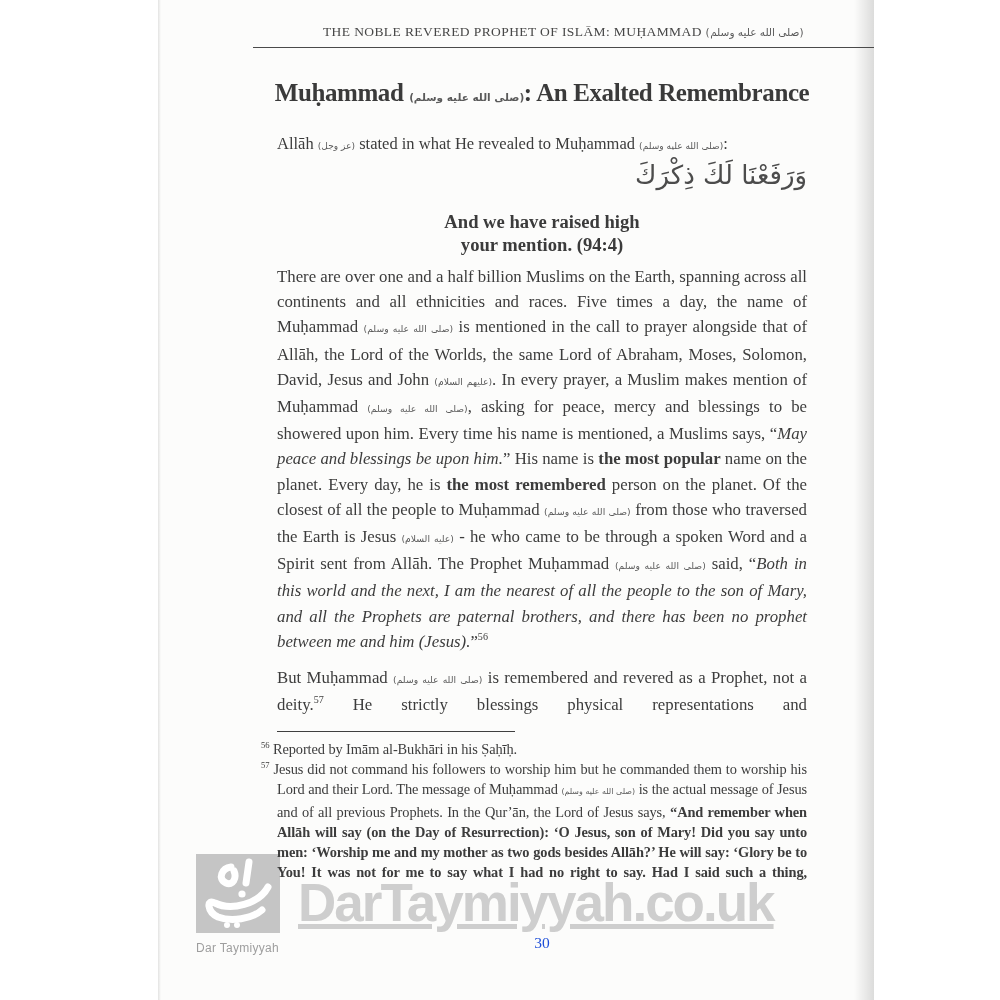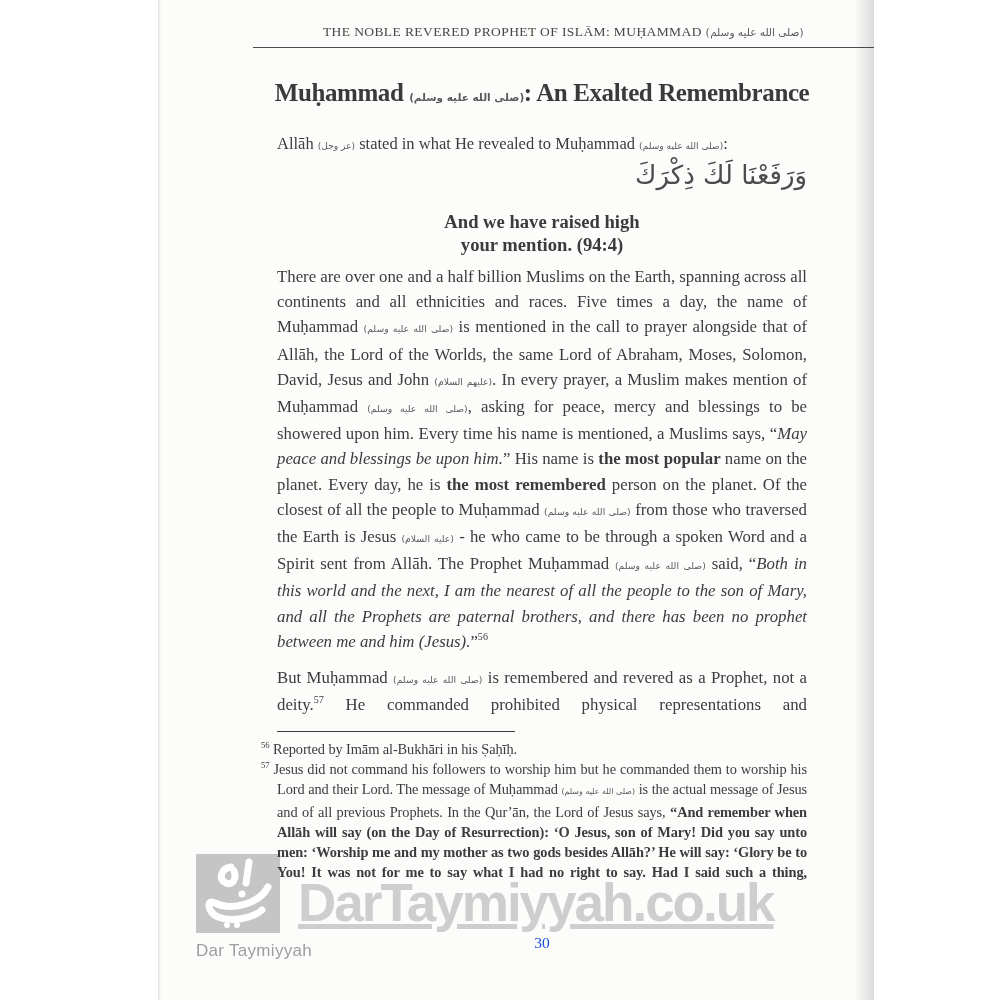--- a/index.html
+++ b/index.html
@@ -48,21 +48,21 @@
   .page-number{position:absolute;left:119px;width:530px;top:934px;z-index:2;
          text-align:center;font-size:15.5px;color:#1d4ed8;}
 
   
   .watermark{position:absolute;left:298px;top:872px;z-index:1;
          font-family:"Liberation Sans","DejaVu Sans",sans-serif;font-weight:bold;
          font-size:53px;letter-spacing:-2px;color:#c3c3c3;opacity:0.8;white-space:nowrap;text-decoration:underline;}
   .logo-box{position:absolute;left:196px;top:854px;width:84px;height:79px;
          background:#c5c5c5;z-index:1;}
   .logo-caption{position:absolute;left:196px;top:941px;z-index:1;
-         font-family:"Liberation Sans","DejaVu Sans",sans-serif;font-size:17px;
+         font-family:"Liberation Sans","DejaVu Sans",sans-serif;font-size:12px;
          letter-spacing:0.3px;color:#9e9e9e;white-space:nowrap;}
 </style>
 </head>
 <body>
 
 <div class="stage">
 
   <div class="page">
 
     <div class="running-header"><span class="seg-n">THE NOBLE REVERED PROPHET OF ISLĀM: MUḤAMMAD </span><span class="seg-ar">(صلى الله عليه وسلم)</span></div>
@@ -73,21 +73,21 @@
 
     <div class="verse-ar">وَرَفَعْنَا لَكَ ذِكْرَكَ</div>
 
     <div class="verse-tr">
       <div>And we have raised high</div>
       <div>your mention. (94:4)</div>
     </div>
 
     <div class="flow">
       <p class="body"><span class="seg-n">There are over one and a half billion Muslims on the Earth, spanning across all continents and all ethnicities and races. Five times a day, the name of Muḥammad </span><span class="seg-ar">(صلى الله عليه وسلم)</span><span class="seg-n"> is mentioned in the call to prayer alongside that of Allāh, the Lord of the Worlds, the same Lord of Abraham, Moses, Solomon, David, Jesus and John </span><span class="seg-ar">(عليهم السلام)</span><span class="seg-n">. In every prayer, a Muslim makes mention of Muḥammad </span><span class="seg-ar">(صلى الله عليه وسلم)</span><span class="seg-n">, asking for peace, mercy and blessings to be showered upon him. Every time his name is mentioned, a Muslims says, “</span><span class="seg-i">May peace and blessings be upon him.</span><span class="seg-n">” His name is </span><span class="seg-b">the most popular</span><span class="seg-n"> name on the planet. Every day, he is </span><span class="seg-b">the most remembered</span><span class="seg-n"> person on the planet. Of the closest of all the people to Muḥammad </span><span class="seg-ar">(صلى الله عليه وسلم)</span><span class="seg-n"> from those who traversed the Earth is Jesus </span><span class="seg-ar">(عليه السلام)</span><span class="seg-n"> - he who came to be through a spoken Word and a Spirit sent from Allāh. The Prophet Muḥammad </span><span class="seg-ar">(صلى الله عليه وسلم)</span><span class="seg-n"> said, “</span><span class="seg-i">Both in this world and the next, I am the nearest of all the people to the son of Mary, and all the Prophets are paternal brothers, and there has been no prophet between me and him (Jesus).</span><span class="seg-n">”</span><sup class="seg-sup">56</sup></p>
-      <p class="body cont"><span class="seg-n">But Muḥammad </span><span class="seg-ar">(صلى الله عليه وسلم)</span><span class="seg-n"> is remembered and revered as a Prophet, not a deity.</span><sup class="seg-sup">57</sup><span class="seg-n"> He commanded prohibited physical representations and</span></p>
+      <p class="body cont"><span class="seg-n">But Muḥammad </span><span class="seg-ar">(صلى الله عليه وسلم)</span><span class="seg-n"> is remembered and revered as a Prophet, not a deity.</span><sup class="seg-sup">57</sup><span class="seg-n"> He strictly blessings physical representations and</span></p>
 
       <hr class="fn-sep">
 
       <p class="footnote"><sup class="seg-sup">56</sup><span class="seg-n"> Reported by Imām al-Bukhāri in his Ṣaḥīḥ.</span></p>
       <p class="footnote cont"><sup class="seg-sup">57</sup><span class="seg-n"> Jesus did not command his followers to worship him but he commanded them to worship his Lord and their Lord. The message of Muḥammad </span><span class="seg-ar">(صلى الله عليه وسلم)</span><span class="seg-n"> is the actual message of Jesus and of all previous Prophets. In the Qur’ān, the Lord of Jesus says, </span><span class="seg-b">“And remember when Allāh will say (on the Day of Resurrection): ‘O Jesus, son of Mary! Did you say unto men: ‘Worship me and my mother as two gods besides Allāh?’ He will say: ‘Glory be to You! It was not for me to say what I had no right to say. Had I said such a thing,</span></p>
     </div>
 
     <div class="page-number">30</div>
   </div>
 

